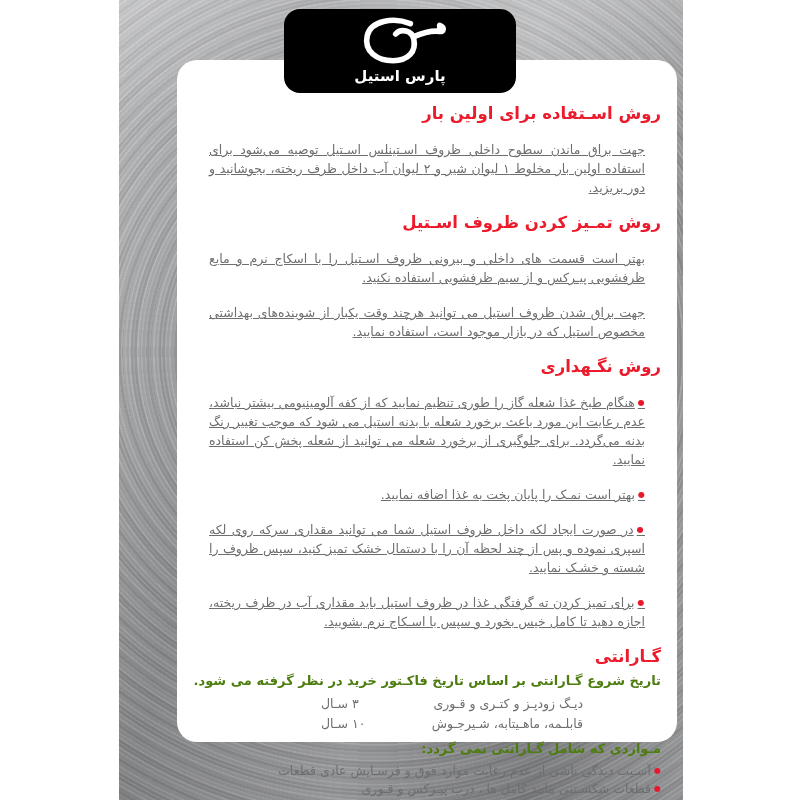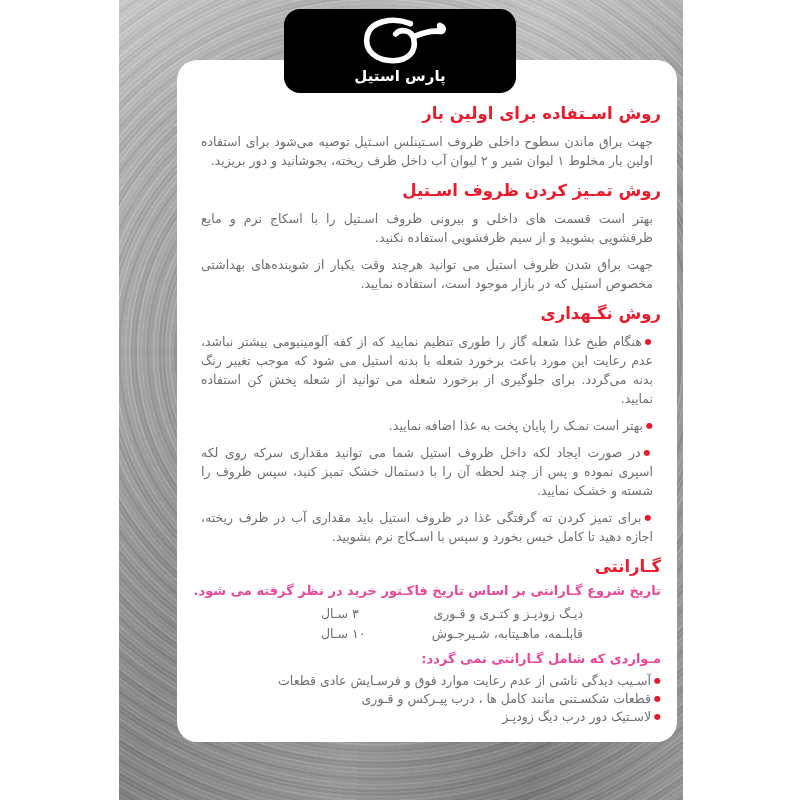--- a/index.html
+++ b/index.html
@@ -22,27 +22,28 @@
     position:absolute;left:177px;top:60px;width:500px;height:682px;
     background:#ffffff;border-radius:20px;box-sizing:border-box;
     padding:44px 16px 12px;direction:rtl;
   }
   .section{margin-bottom:11px;}
   .section-title{
     margin:0 0 4px;color:#ec1b2c;font-size:16.5px;line-height:20px;
     font-weight:bold;text-align:right;
   }
   .body-text{
-    margin:8px;color:#6d6e70;font-size:12.5px;line-height:19px;
+    margin:16px;color:#6d6e70;font-size:12.5px;line-height:19px;
     text-align:justify;
+    text-decoration:underline;
   }
   .body-text + .body-text{margin-top:2px;}
   .dot{color:#e8192c;font-size:8px;vertical-align:2px;padding-left:3px;}
   .strong-line{
-    margin:0 0 4px;color:#ec4899;font-size:13px;line-height:19px;
+    margin:0 0 4px;color:#4d7c0f;font-size:13px;line-height:19px;
     font-weight:bold;text-align:right;
   }
   .wtable{width:262px;margin:0 78px 5px 0;}
   .wrow{
     display:flex;justify-content:space-between;align-items:baseline;
     color:#6d6e70;font-size:12.5px;line-height:20px;
   }
   .exclusions{margin-top:2px;}
   .excl-line{
     margin:0;color:#6d6e70;font-size:12.5px;line-height:18px;text-align:right;
@@ -66,21 +67,21 @@
 
   <div class="card">
 
     <div class="section">
       <h2 class="section-title">روش اسـتفاده برای اولین بار</h2>
       <p class="body-text">جهت براق ماندن سطوح داخلی ظروف اسـتینلس اسـتیل توصیه می‌شود برای استفاده اولین بار مخلوط ۱ لیوان شیر و ۲ لیوان آب داخل ظرف ریخته، بجوشانید و دور بریزید.</p>
     </div>
 
     <div class="section">
       <h2 class="section-title">روش تمـیز کردن ظروف اسـتیل</h2>
-      <p class="body-text">بهتر است قسمت های داخلی و بیرونی ظروف اسـتیل را با اسکاج نرم و مایع ظرفشویی بشویید و از سیم ظرفشویی استفاده نکنید.</p>
+      <p class="body-text">بهتر است قسمت های داخلی و بیرونی ظروف اسـتیل را با اسکاج نرم و مایع ظرفشویی پیـرکس و از سیم ظرفشویی استفاده نکنید.</p>
       <p class="body-text">جهت براق شدن ظروف استیل می توانید هرچند وقت یکبار از شوینده‌های بهداشتی مخصوص استیل که در بازار موجود است، استفاده نمایید.</p>
     </div>
 
     <div class="section">
       <h2 class="section-title">روش نگـهداری</h2>
       <p class="body-text"><span class="dot">●</span><span>هنگام طبخ غذا شعله گاز را طوری تنظیم نمایید که از کفه آلومینیومی بیشتر نباشد، عدم رعایت این مورد باعث برخورد شعله با بدنه استیل می شود که موجب تغییر رنگ بدنه می‌گردد. برای جلوگیری از برخورد شعله می توانید از شعله پخش کن استفاده نمایید.</span></p>
       <p class="body-text"><span class="dot">●</span><span>بهتر است نمـک را پایان پخت به غذا اضافه نمایید.</span></p>
       <p class="body-text"><span class="dot">●</span><span>در صورت ایجاد لکه داخل ظروف استیل شما می توانید مقداری سرکه روی لکه اسپری نموده و پس از چند لحظه آن را با دستمال خشک تمیز کنید، سپس ظروف را شسته و خشـک نمایید.</span></p>
       <p class="body-text"><span class="dot">●</span><span>برای تمیز کردن ته گرفتگی غذا در ظروف استیل باید مقداری آب در ظرف ریخته، اجازه دهید تا کامل خیس بخورد و سپس با اسـکاج نرم بشویید.</span></p>
     </div>

